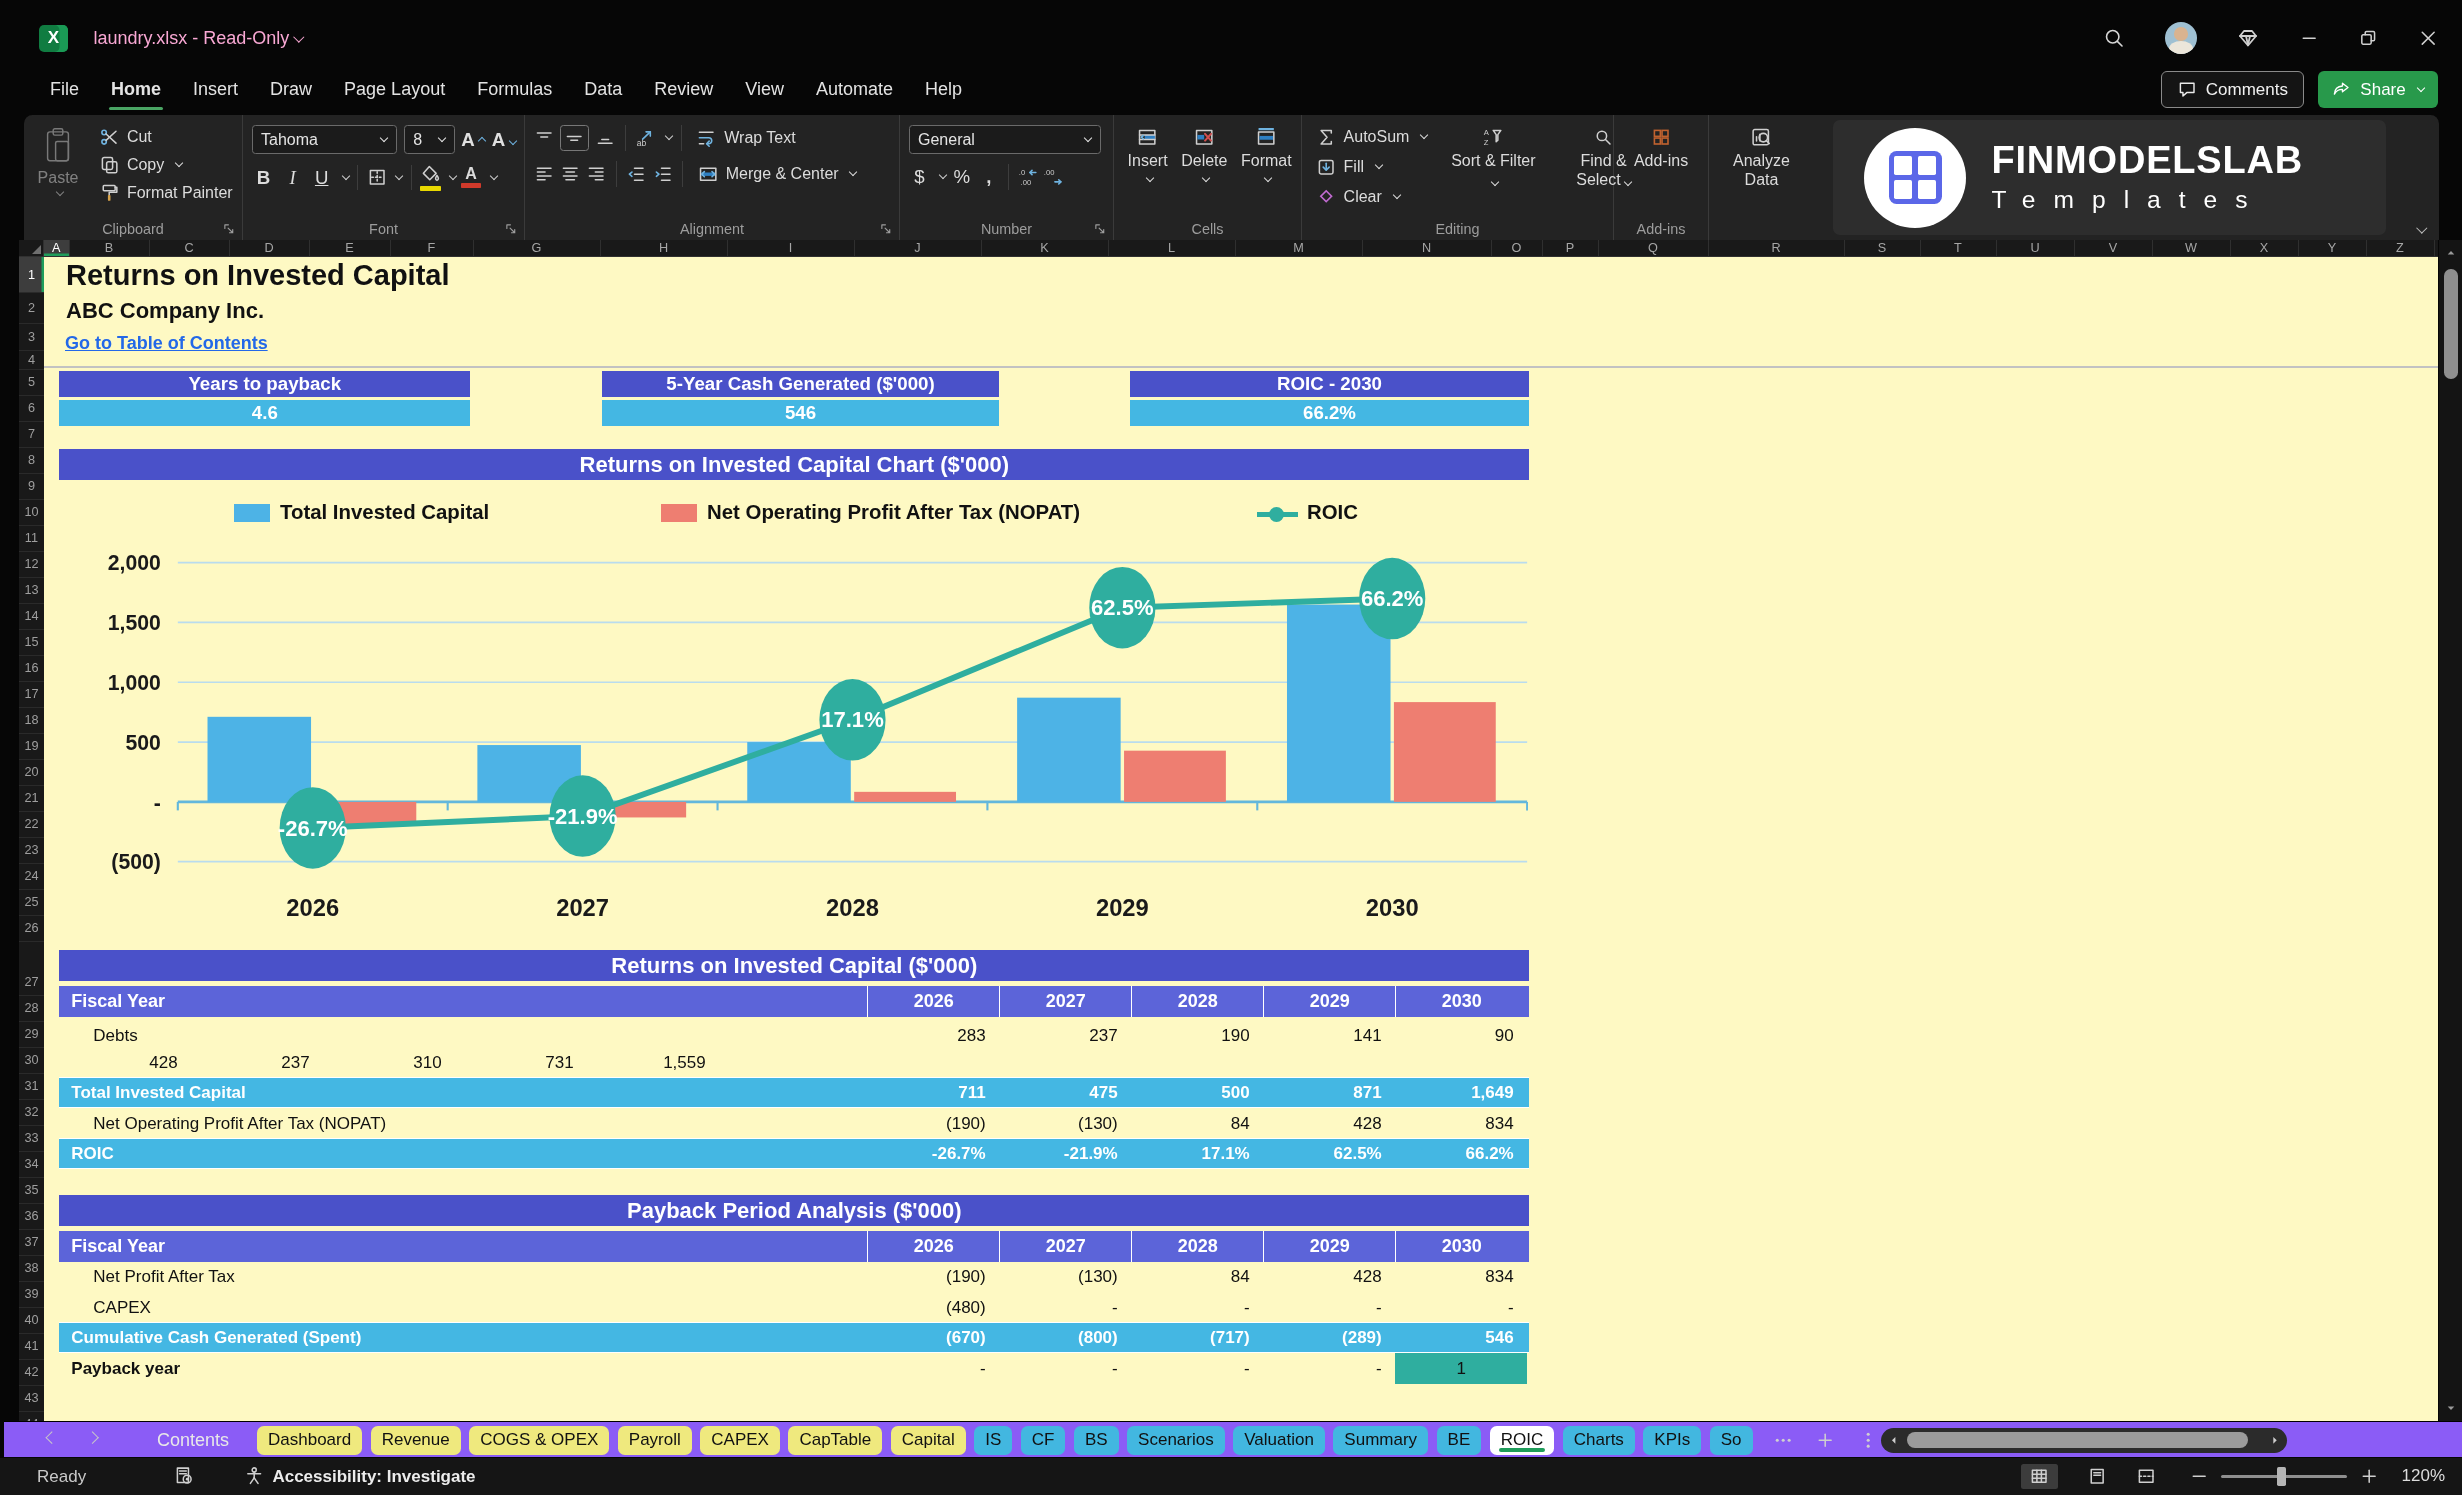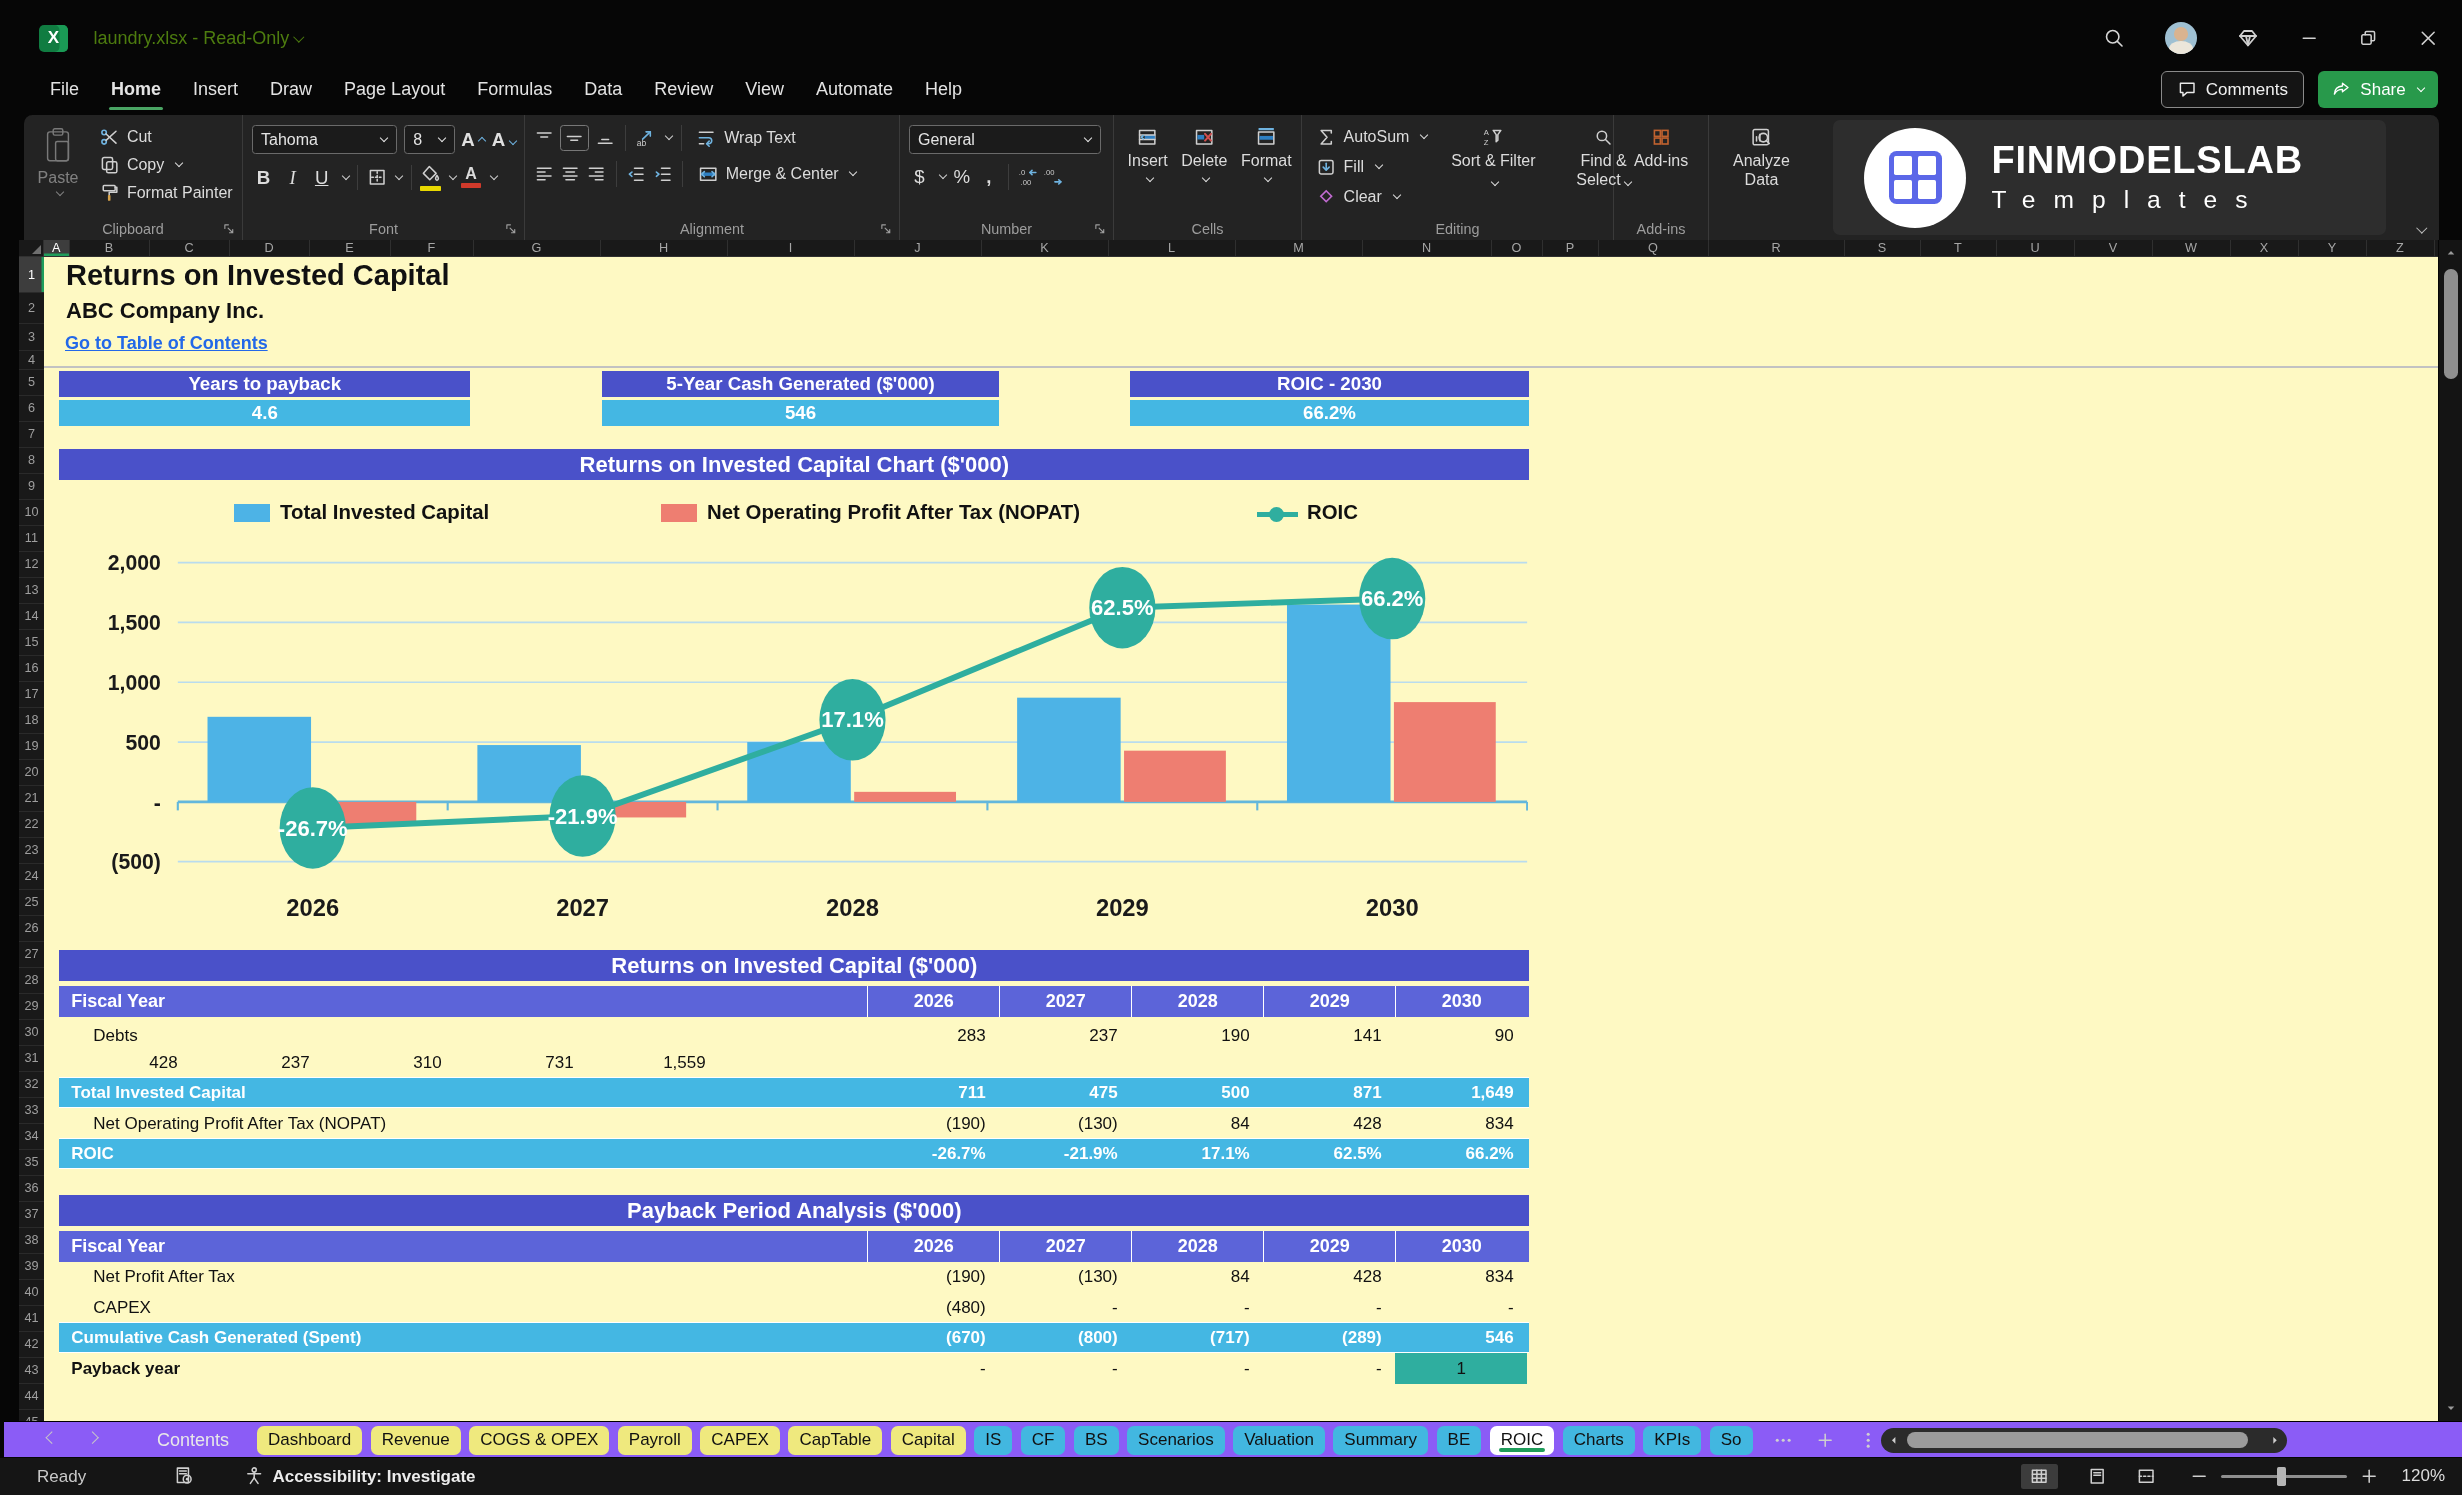--- a/index.html
+++ b/index.html
@@ -14,21 +14,21 @@
   .col{display:flex;flex-direction:column}
   .cv{display:inline-block;width:7.6px;height:7.6px;border-right:1.7px solid currentColor;border-bottom:1.7px solid currentColor;transform:rotate(45deg);flex:none;margin-left:6px;margin-top:-3.4px}
   .cv.sm{width:6px;height:6px;margin-left:4.2px}
   .cv.up{transform:rotate(-135deg);margin-top:3.4px}
   .cv.lft{transform:rotate(135deg)}
   .cv.rgt{transform:rotate(-45deg)}
   .icn{display:inline-flex;align-items:center;justify-content:center;flex:none}
   
   .titlebar{left:0;top:0;width:100%;height:63px;display:flex;align-items:center;padding:13.6px 24px 0 39px;color:#d9d9d9}
   .excel-ic{width:29px;height:27px;background:#107c41;border-radius:5.1px;display:flex;align-items:center;justify-content:center;color:#fff;font-weight:bold;font-size:17px;box-shadow:inset -8.5px 0 0 #1a9a55}
-  .tb-title{font-size:18px;color:#4d7c0f;margin-left:25.5px;display:flex;align-items:center}
+  .tb-title{font-size:18px;color:#f9a8d4;margin-left:25.5px;display:flex;align-items:center}
   .tb-right{margin-left:auto;display:flex;align-items:center;gap:39px}
   .avatar{width:32px;height:32px;border-radius:50%;background:#9fc0d2;position:relative;overflow:hidden}
   .avatar .hd{position:absolute;left:9.3px;top:5.1px;width:13.6px;height:13.6px;border-radius:50%;background:#d9b38f}
   .avatar .sh{position:absolute;left:4.2px;top:18.7px;width:24px;height:15.3px;border-radius:50% 50% 0 0;background:#ece6da}
   
   .menubar{left:0;top:63px;width:100%;height:53px;display:flex;align-items:center;padding:0 24px 0 34px}
   #menu-tabs{display:flex;height:53px}
   .mtab{position:relative;padding:0 16px;font-size:18px;color:#e3e3e3;display:flex;align-items:center;cursor:default}
   .mtab.active{font-weight:bold}
   .mtab .ul{position:absolute;left:13.6px;right:13.6px;bottom:6px;height:3.4px;border-radius:1.7px;background:#4aa564}
@@ -711,21 +711,21 @@
       <div class="rowcell" style="height: 26px;">17</div>
       <div class="rowcell" style="height: 26px;">18</div>
       <div class="rowcell" style="height: 26px;">19</div>
       <div class="rowcell" style="height: 26px;">20</div>
       <div class="rowcell" style="height: 26px;">21</div>
       <div class="rowcell" style="height: 26px;">22</div>
       <div class="rowcell" style="height: 26px;">23</div>
       <div class="rowcell" style="height: 26px;">24</div>
       <div class="rowcell" style="height: 26px;">25</div>
       <div class="rowcell" style="height: 26px;">26</div>
-      <div class="rowcell" style="height: 26px;">27</div>
+      <div class="rowcell" style="height: 26px; margin-top: 28px;">27</div>
       <div class="rowcell" style="height: 26px;">28</div>
       <div class="rowcell" style="height: 26px;">29</div>
       <div class="rowcell" style="height: 26px;">30</div>
       <div class="rowcell" style="height: 26px;">31</div>
       <div class="rowcell" style="height: 26px;">32</div>
       <div class="rowcell" style="height: 26px;">33</div>
       <div class="rowcell" style="height: 26px;">34</div>
       <div class="rowcell" style="height: 26px;">35</div>
       <div class="rowcell" style="height: 26px;">36</div>
       <div class="rowcell" style="height: 26px;">37</div>

